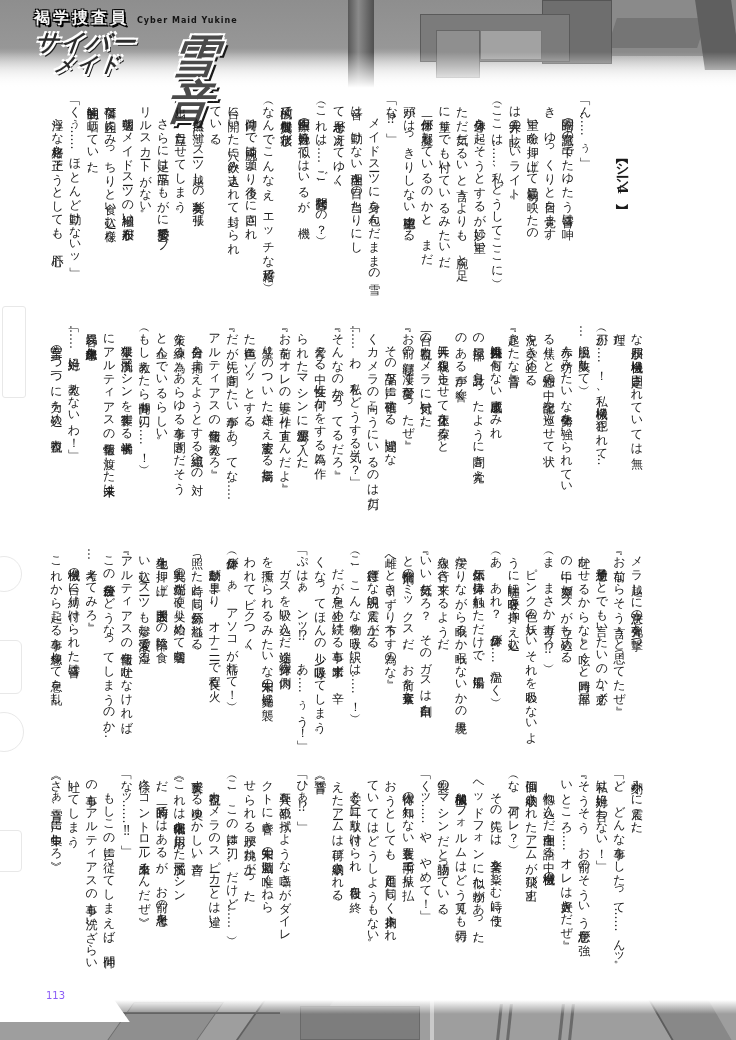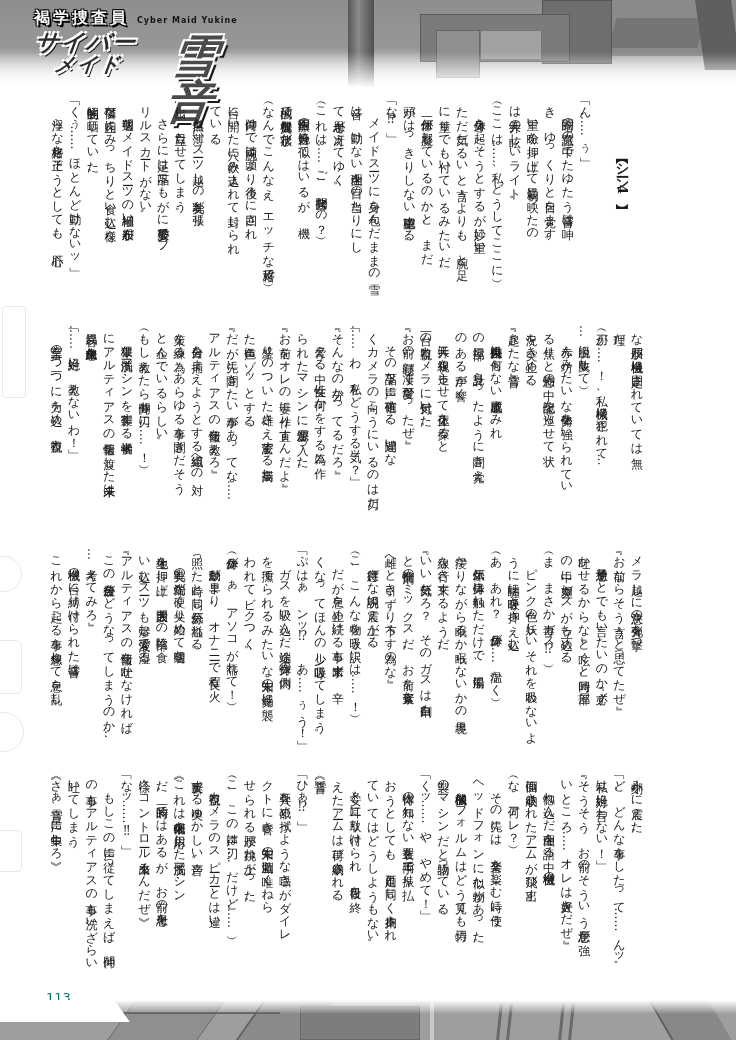--- a/index.html
+++ b/index.html
@@ -45,21 +45,21 @@
   .band1{top:98px;}
   .band2{top:325px;}
   .band3{top:548px;}
   .band4{top:772px;}
   .tcol{white-space:pre;}
   .scene-head{white-space:pre;font-weight:bold;font-size:13.5px;
               padding-top:56px;margin-right:14px;margin-left:20px;}
 
   
   .page-number{position:absolute;left:46px;top:990px;
-     font-family:"DejaVu Sans","Liberation Sans",sans-serif;font-size:13px;color:#0f766e;}
+     font-family:"DejaVu Sans","Liberation Sans",sans-serif;font-size:10px;color:#8b5cf6;}
 
   
   .ghost{position:absolute;border:1px solid #e2e2e2;opacity:.8;}
   .g1{left:-14px;top:556px;width:34px;height:34px;border-radius:50%;}
   .g2{left:-10px;top:640px;width:30px;height:52px;border-radius:6px;}
   .g3{left:-16px;top:712px;width:38px;height:38px;border-radius:50%;}
   .g4{left:2px;top:306px;width:22px;height:90px;border-radius:3px;}
   .g5{left:-6px;top:830px;width:26px;height:40px;border-radius:4px;}
 
   

